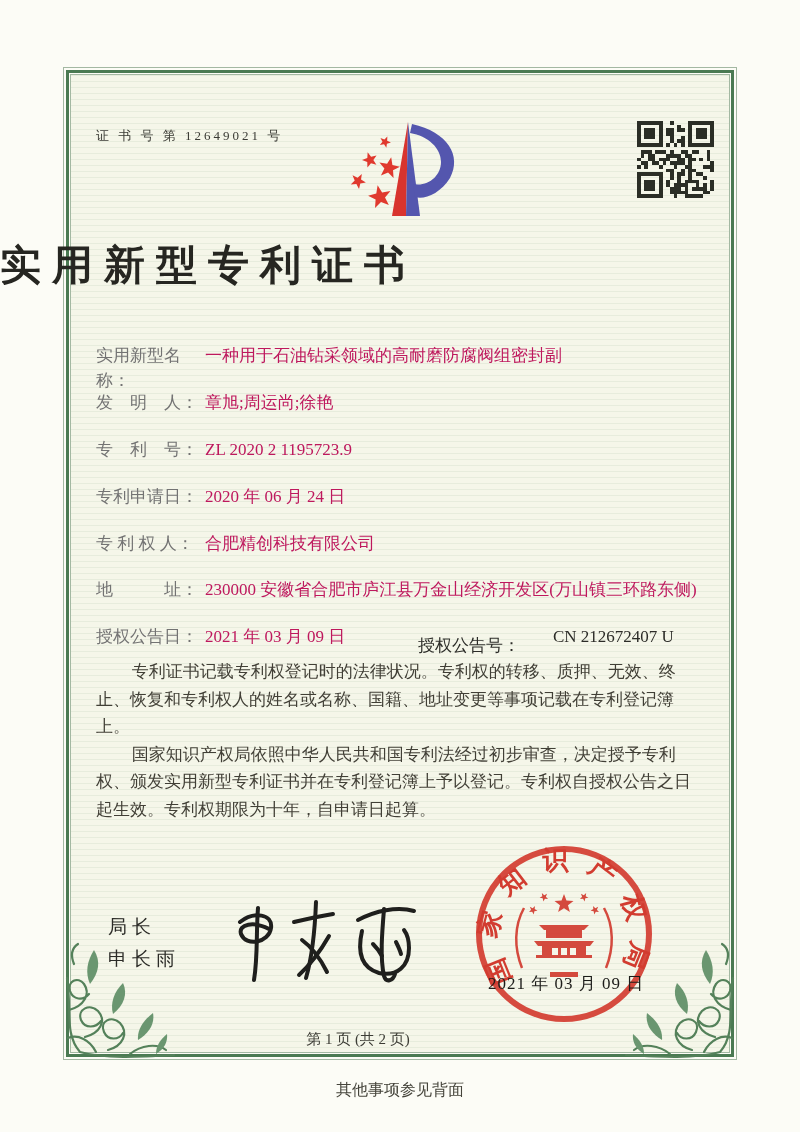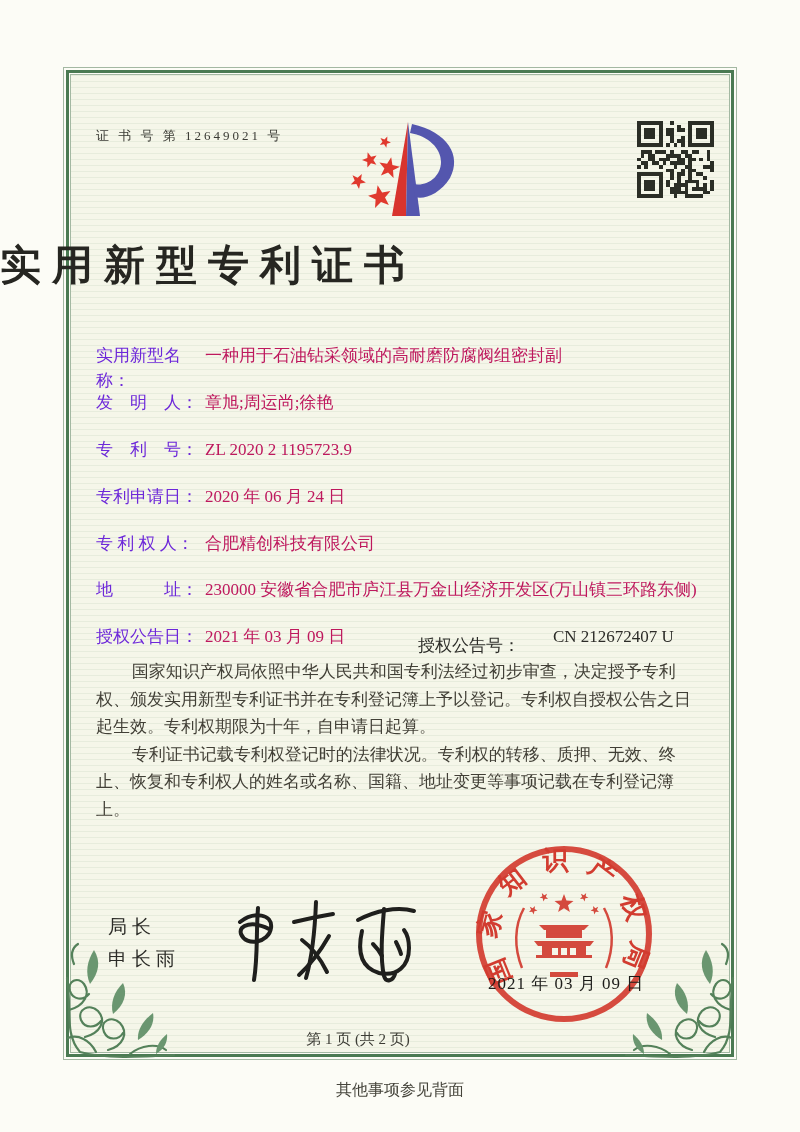--- a/index.html
+++ b/index.html
@@ -18,21 +18,21 @@
     background-image:repeating-linear-gradient(180deg,
       rgba(110,150,110,0.10) 0px, rgba(110,150,110,0.10) 1px,
       rgba(255,255,255,0) 1px, rgba(255,255,255,0) 6px);}
   .abs{position:absolute;}
   .cert-no{left:96px;top:127px;font-size:13px;letter-spacing:3px;color:#3a3a34;}
   .logo{left:336px;top:110px;width:134px;height:124px;}
   .qr{left:637px;top:121px;width:77px;height:77px;}
   .title{left:0;width:800px;top:238px;text-align:left;font-size:41px;
     font-weight:bold;letter-spacing:11px;color:#262621;}
   .row{left:96px;width:604px;font-size:17px;line-height:25px;}
-  .row .lab{position:absolute;left:0;top:0;width:108px;color:#6d28d9;}
+  .row .lab{position:absolute;left:0;top:0;width:108px;color:#737373;}
   .row .val{position:absolute;left:109px;top:0;width:492px;color:#be185d;}
   .r1{top:343px;} .r2{top:390px;} .r3{top:437px;} .r4{top:484px;}
   .r5{top:531px;} .r6{top:577px;} .r7{top:624px;}
   .grant2-lab{position:absolute;left:322px;top:9px;width:110px;}
   .grant2-val{position:absolute;left:457px;top:0;width:170px;}
   .paras{left:96px;top:658px;width:610px;font-size:17px;line-height:27.5px;color:#413f36;}
   .paras p{margin:0;text-indent:2.1em;}
   .signer{left:108px;font-size:19px;letter-spacing:5px;color:#2b2b27;
     font-family:"Liberation Sans","DejaVu Sans",sans-serif;text-align:right;}
   .signer.t1{top:914px;} .signer.t2{top:946px;}
@@ -360,22 +360,22 @@
     <span class="val">230000 安徽省合肥市庐江县万金山经济开发区(万山镇三环路东侧)</span>
   </div>
   <div class="abs row r7">
     <span class="lab">授权公告日：</span>
     <span class="val" style="width:200px">2021 年 03 月 09 日</span>
     <span class="grant2-lab">授权公告号：</span>
     <span class="grant2-val">CN 212672407 U</span>
   </div>
 
   <div class="abs paras">
+    <p>专利证书记载专利权登记时的法律状况。专利权的转移、质押、无效、终止、恢复和专利权人的姓名或名称、国籍、地址变更等事项记载在专利登记簿上。</p>
     <p>国家知识产权局依照中华人民共和国专利法经过初步审查，决定授予专利权、颁发实用新型专利证书并在专利登记簿上予以登记。专利权自授权公告之日起生效。专利权期限为十年，自申请日起算。</p>
-    <p>专利证书记载专利权登记时的法律状况。专利权的转移、质押、无效、终止、恢复和专利权人的姓名或名称、国籍、地址变更等事项记载在专利登记簿上。</p>
   </div>
 
   <div class="abs signer t1">局长</div>
   <div class="abs signer t2">申长雨</div>
 
   <svg class="abs signature" viewBox="0 0 215 102">
     <g fill="none" stroke="#1f1f1d" stroke-linecap="round" stroke-width="4">
       <path d="M38,20 C36,45 38,68 34,92"></path>
       <path d="M20,34 C34,23 53,26 51,40 C49,55 26,59 21,46 C18,36 34,33 49,41"></path>
       <path d="M96,14 C95,40 93,66 86,90"></path>

